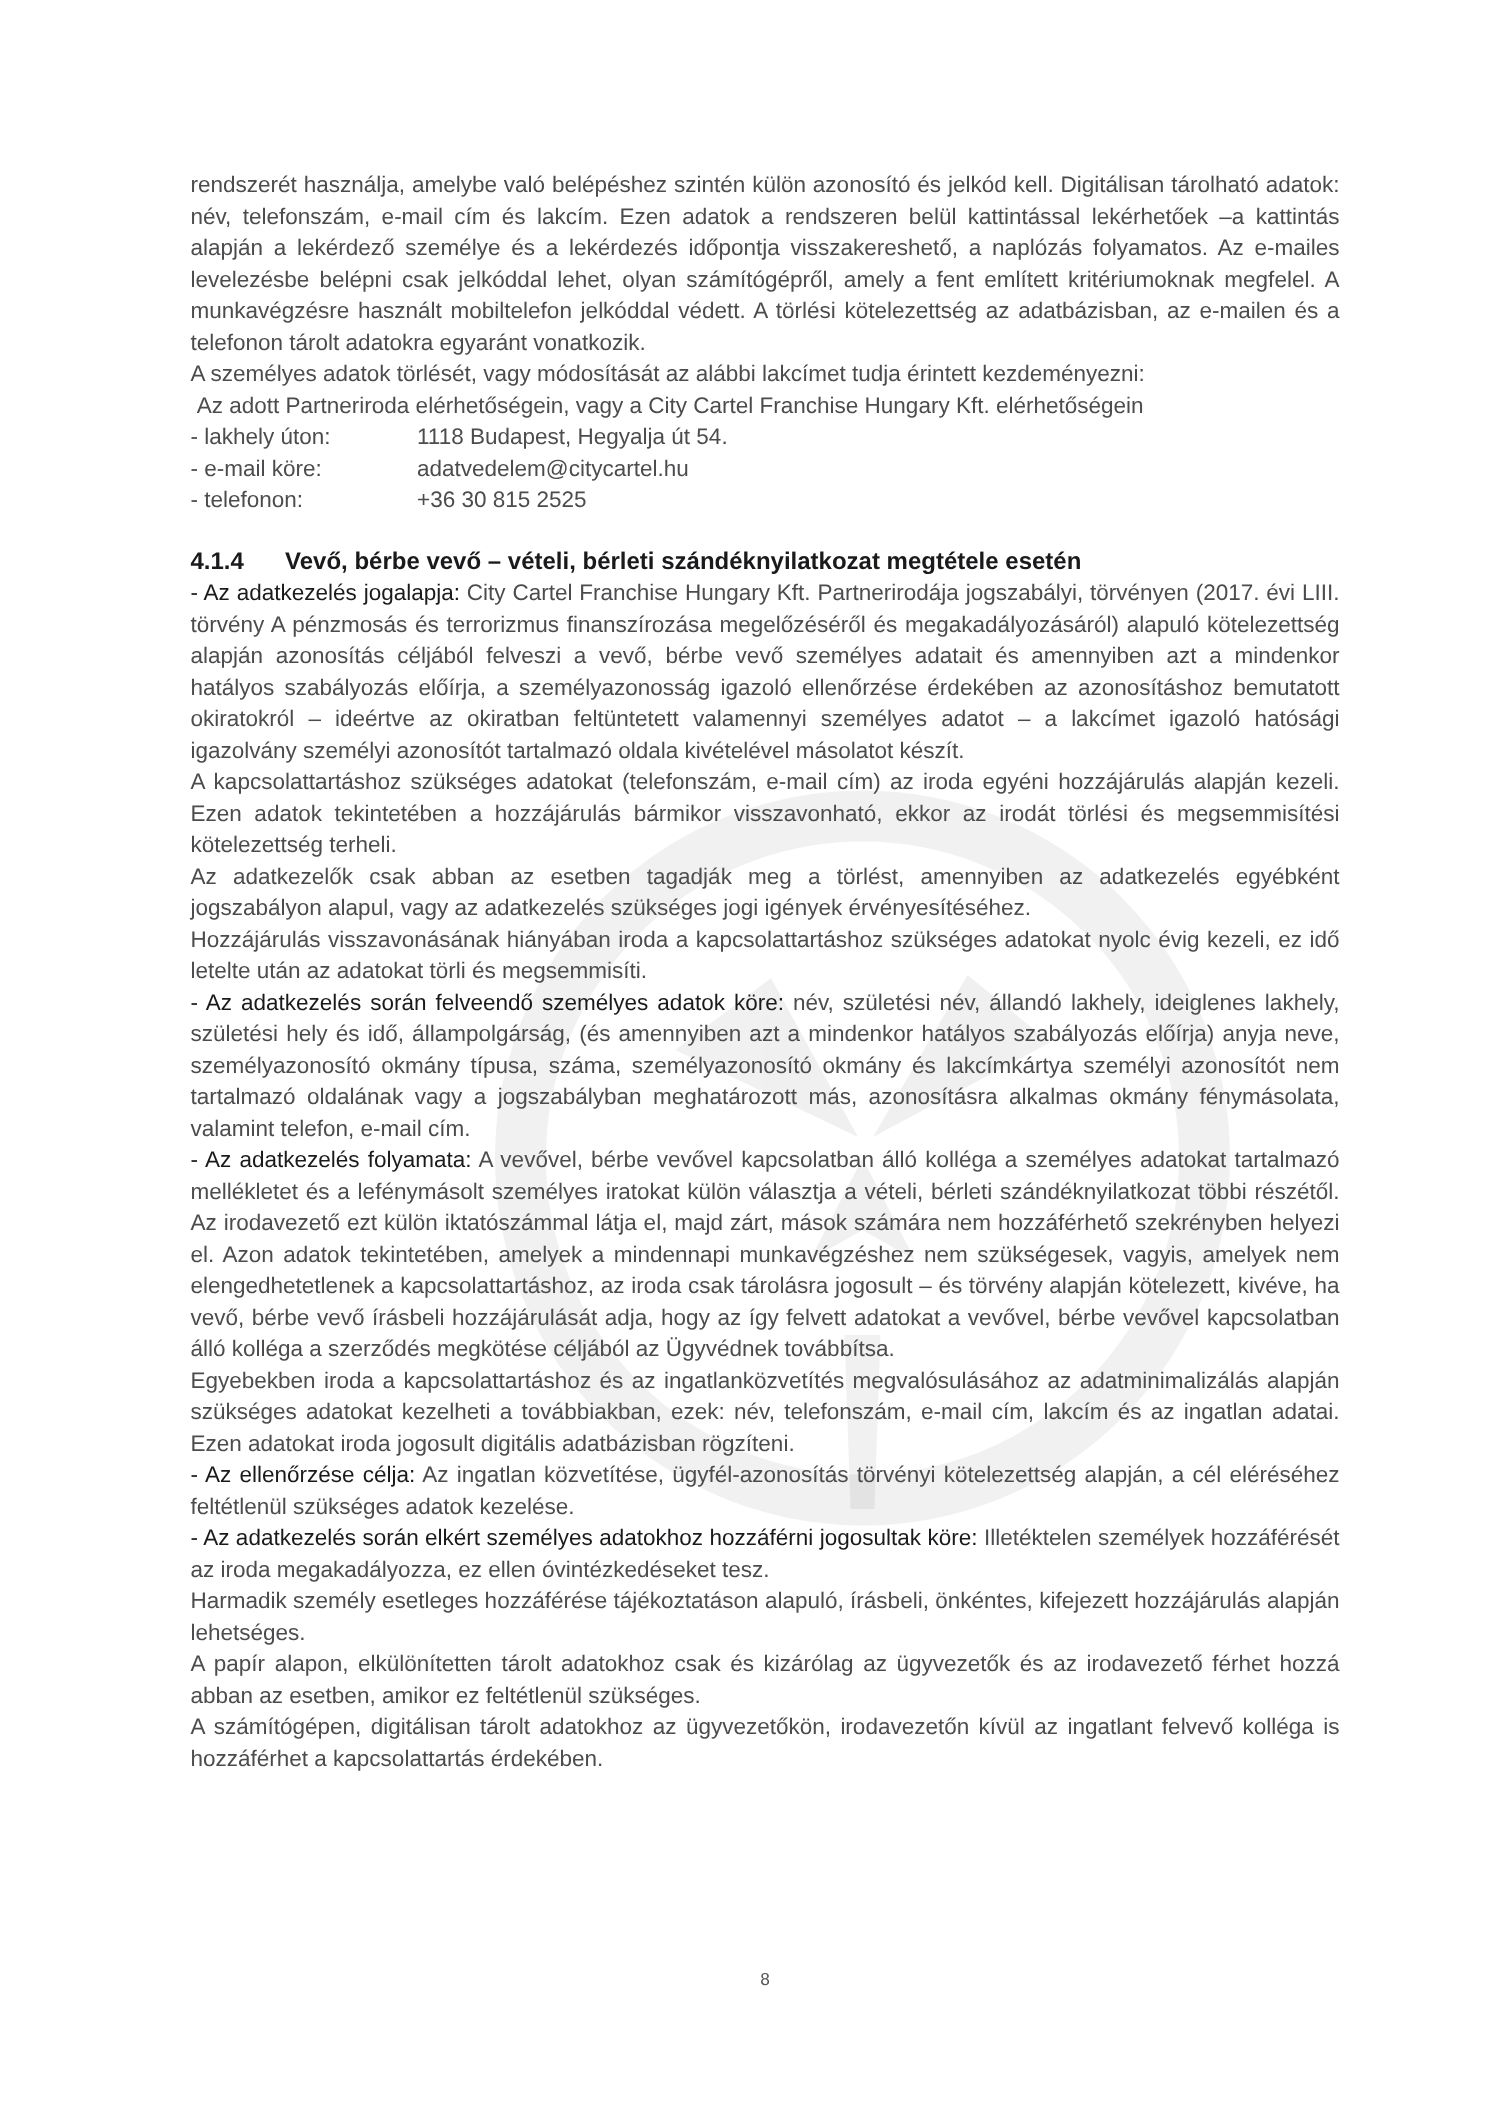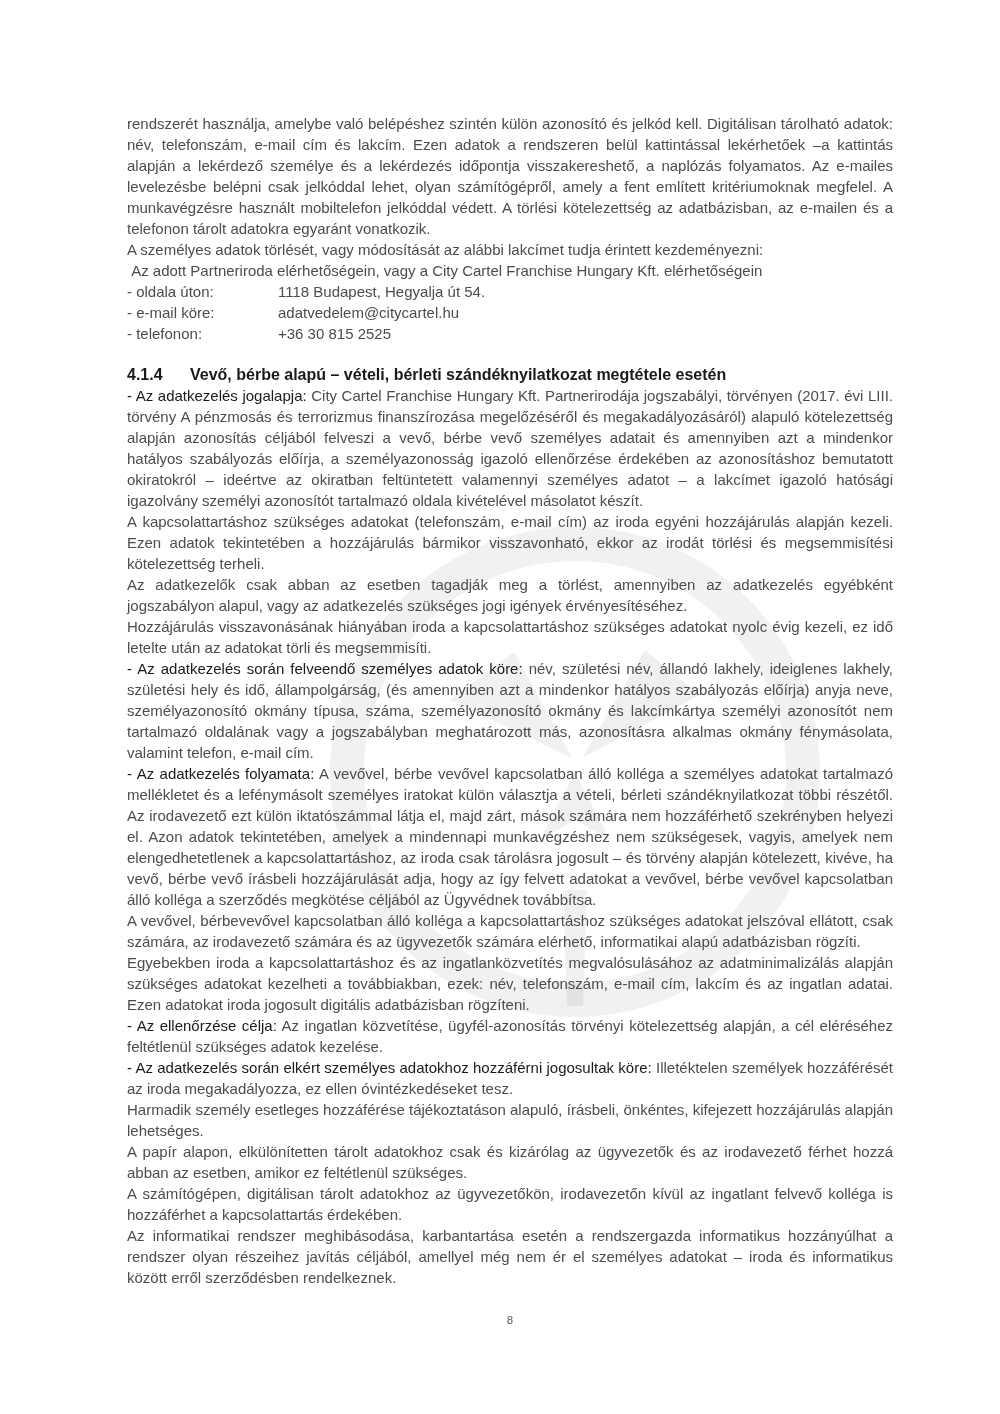--- a/index.html
+++ b/index.html
@@ -91,46 +91,44 @@
       <path d="M 263 380 L 287 380 L 283 496 L 267 496 Z"></path>
     </g>
   </svg>
 
   <div class="content">
     <div id="doc-body">
         <p class="paragraph">rendszerét használja, amelybe való belépéshez szintén külön azonosító és jelkód kell. Digitálisan tárolható adatok: név, telefonszám, e-mail cím és lakcím. Ezen adatok a rendszeren belül kattintással lekérhetőek –a kattintás alapján a lekérdező személye és a lekérdezés időpontja visszakereshető, a naplózás folyamatos. Az e-mailes levelezésbe belépni csak jelkóddal lehet, olyan számítógépről, amely a fent említett kritériumoknak megfelel. A munkavégzésre használt mobiltelefon jelkóddal védett. A törlési kötelezettség az adatbázisban, az e-mailen és a telefonon tárolt adatokra egyaránt vonatkozik.</p>
         <p class="paragraph">A személyes adatok törlését, vagy módosítását az alábbi lakcímet tudja érintett kezdeményezni:</p>
         <p class="paragraph">&nbsp;Az adott Partneriroda elérhetőségein, vagy a City Cartel Franchise Hungary Kft. elérhetőségein</p>
         <div class="contact-row">
-          <span class="contact-label">- oldala úton:</span>
+          <span class="contact-label">- lakhely úton:</span>
           <span class="contact-value">1118 Budapest, Hegyalja út 54.</span>
         </div>
         <div class="contact-row">
           <span class="contact-label">- e-mail köre:</span>
           <span class="contact-value">adatvedelem@citycartel.hu</span>
         </div>
         <div class="contact-row">
           <span class="contact-label">- telefonon:</span>
           <span class="contact-value">+36 30 815 2525</span>
         </div>
         <div class="section-heading">
           <span class="heading-number">4.1.4</span>
-          <span class="heading-title">Vevő, bérbe alapú – vételi, bérleti szándéknyilatkozat megtétele esetén</span>
+          <span class="heading-title">Vevő, bérbe vevő – vételi, bérleti szándéknyilatkozat megtétele esetén</span>
         </div>
         <p class="paragraph"><strong>- Az adatkezelés jogalapja:</strong> City Cartel Franchise Hungary Kft. Partnerirodája jogszabályi, törvényen (2017. évi LIII. törvény A pénzmosás és terrorizmus finanszírozása megelőzéséről és megakadályozásáról) alapuló kötelezettség alapján azonosítás céljából felveszi a vevő, bérbe vevő személyes adatait és amennyiben azt a mindenkor hatályos szabályozás előírja, a személyazonosság igazoló ellenőrzése érdekében az azonosításhoz bemutatott okiratokról – ideértve az okiratban feltüntetett valamennyi személyes adatot – a lakcímet igazoló hatósági igazolvány személyi azonosítót tartalmazó oldala kivételével másolatot készít.</p>
         <p class="paragraph">A kapcsolattartáshoz szükséges adatokat (telefonszám, e-mail cím) az iroda egyéni hozzájárulás alapján kezeli. Ezen adatok tekintetében a hozzájárulás bármikor visszavonható, ekkor az irodát törlési és megsemmisítési kötelezettség terheli.</p>
         <p class="paragraph">Az adatkezelők csak abban az esetben tagadják meg a törlést, amennyiben az adatkezelés egyébként jogszabályon alapul, vagy az adatkezelés szükséges jogi igények érvényesítéséhez.</p>
         <p class="paragraph">Hozzájárulás visszavonásának hiányában iroda a kapcsolattartáshoz szükséges adatokat nyolc évig kezeli, ez idő letelte után az adatokat törli és megsemmisíti.</p>
         <p class="paragraph"><strong>- Az adatkezelés során felveendő személyes adatok köre:</strong> név, születési név, állandó lakhely, ideiglenes lakhely, születési hely és idő, állampolgárság, (és amennyiben azt a mindenkor hatályos szabályozás előírja) anyja neve, személyazonosító okmány típusa, száma, személyazonosító okmány és lakcímkártya személyi azonosítót nem tartalmazó oldalának vagy a jogszabályban meghatározott más, azonosításra alkalmas okmány fénymásolata, valamint telefon, e-mail cím.</p>
         <p class="paragraph"><strong>- Az adatkezelés folyamata:</strong> A vevővel, bérbe vevővel kapcsolatban álló kolléga a személyes adatokat tartalmazó mellékletet és a lefénymásolt személyes iratokat külön választja a vételi, bérleti szándéknyilatkozat többi részétől. Az irodavezető ezt külön iktatószámmal látja el, majd zárt, mások számára nem hozzáférhető szekrényben helyezi el. Azon adatok tekintetében, amelyek a mindennapi munkavégzéshez nem szükségesek, vagyis, amelyek nem elengedhetetlenek a kapcsolattartáshoz, az iroda csak tárolásra jogosult – és törvény alapján kötelezett, kivéve, ha vevő, bérbe vevő írásbeli hozzájárulását adja, hogy az így felvett adatokat a vevővel, bérbe vevővel kapcsolatban álló kolléga a szerződés megkötése céljából az Ügyvédnek továbbítsa.</p>
-        <p class="paragraph">A vevővel, bérbevevővel kapcsolatban álló kolléga a kapcsolattartáshoz szükséges adatokat jelszóval ellátott, csak számára, az irodavezető számára és az ügyvezetők számára elérhető, informatikai alapú adatbázisban rögzíti.</p>
         <p class="paragraph">Egyebekben iroda a kapcsolattartáshoz és az ingatlanközvetítés megvalósulásához az adatminimalizálás alapján szükséges adatokat kezelheti a továbbiakban, ezek: név, telefonszám, e-mail cím, lakcím és az ingatlan adatai. Ezen adatokat iroda jogosult digitális adatbázisban rögzíteni.</p>
         <p class="paragraph"><strong>- Az ellenőrzése célja:</strong> Az ingatlan közvetítése, ügyfél-azonosítás törvényi kötelezettség alapján, a cél eléréséhez feltétlenül szükséges adatok kezelése.</p>
         <p class="paragraph"><strong>- Az adatkezelés során elkért személyes adatokhoz hozzáférni jogosultak köre:</strong> Illetéktelen személyek hozzáférését az iroda megakadályozza, ez ellen óvintézkedéseket tesz.</p>
         <p class="paragraph">Harmadik személy esetleges hozzáférése tájékoztatáson alapuló, írásbeli, önkéntes, kifejezett hozzájárulás alapján lehetséges.</p>
         <p class="paragraph">A papír alapon, elkülönítetten tárolt adatokhoz csak és kizárólag az ügyvezetők és az irodavezető férhet hozzá abban az esetben, amikor ez feltétlenül szükséges.</p>
         <p class="paragraph">A számítógépen, digitálisan tárolt adatokhoz az ügyvezetőkön, irodavezetőn kívül az ingatlant felvevő kolléga is hozzáférhet a kapcsolattartás érdekében.</p>
-        <p class="paragraph">Az informatikai rendszer meghibásodása, karbantartása esetén a rendszergazda informatikus hozzányúlhat a rendszer olyan részeihez javítás céljából, amellyel még nem ér el személyes adatokat – iroda és informatikus között erről szerződésben rendelkeznek.</p>
       </div>
   </div>
 
   <div class="page-number">8</div>
 </div>
 
 </body></html>

